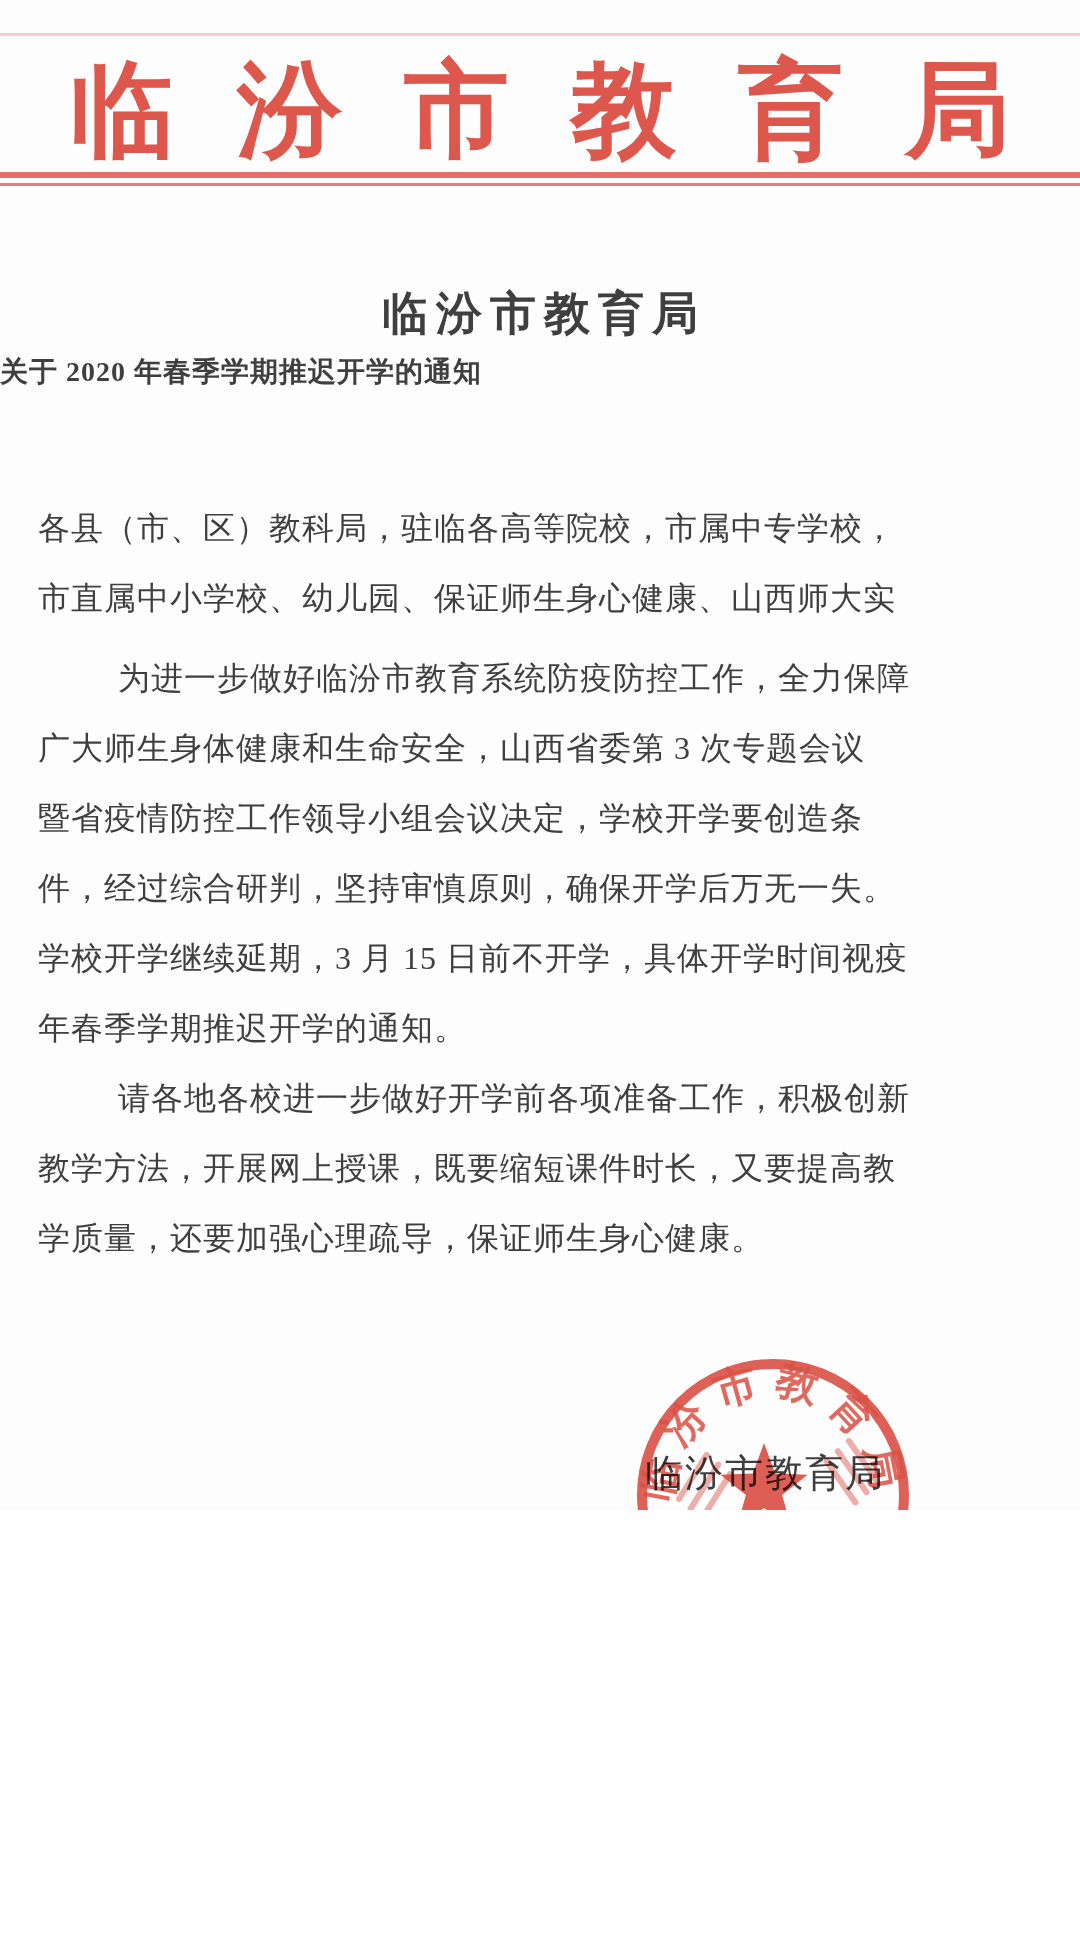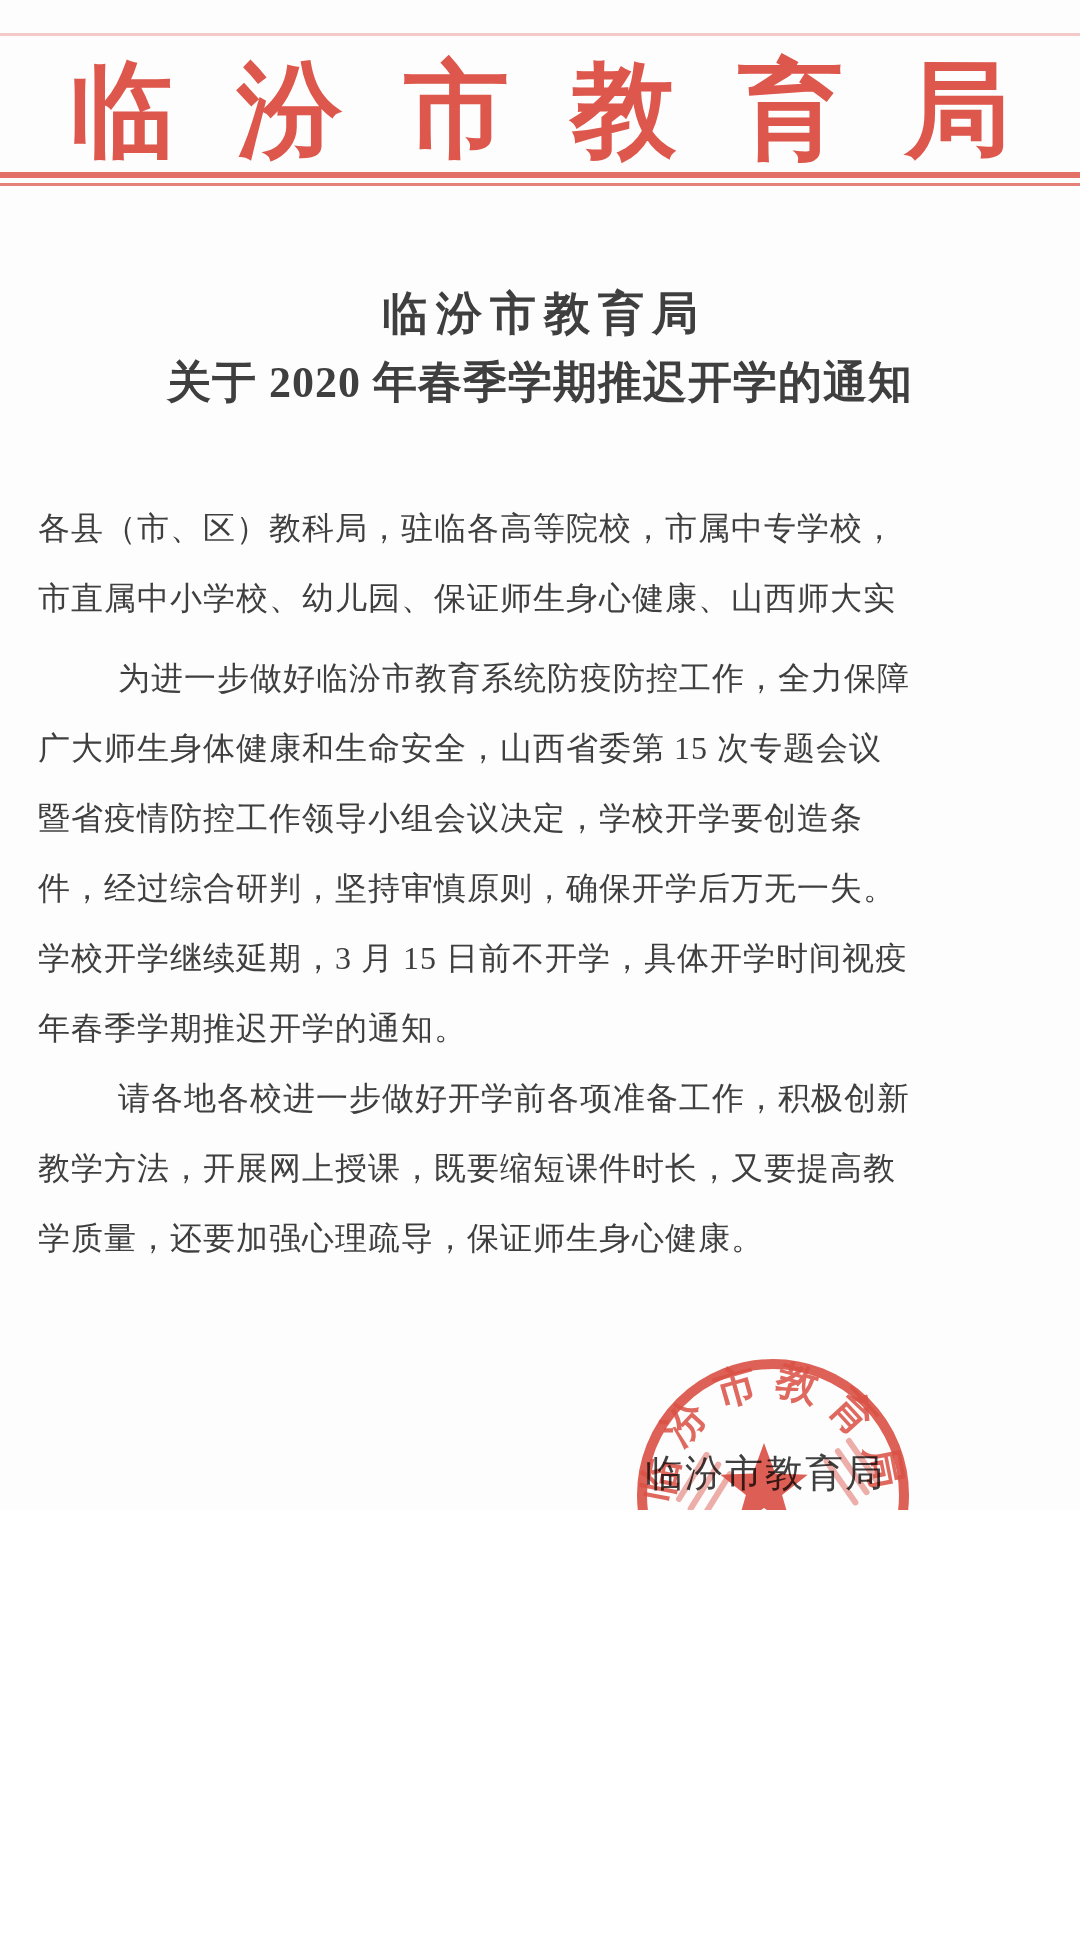--- a/index.html
+++ b/index.html
@@ -33,21 +33,21 @@
     background: var(--accent-red, #dd574c); opacity: 0.75;
   }
   
   .doc-title-1 {
     position: absolute; top: 283px; left: 0; width: 100%;
     text-align: center; font-size: 46px; font-weight: bold;
     color: var(--text-ink, #3f3f3f); letter-spacing: 8px; text-indent: 8px;
   }
   .doc-title-2 {
     position: absolute; top: 353px; left: 0; width: 100%;
-    text-align: center; font-size: 44px; font-weight: bold;
+    font-size: 28px; font-weight: bold;
     color: var(--text-ink, #3f3f3f); letter-spacing: 1px;
   }
   
   .doc-body {
     position: absolute; top: 493px; left: 38px; width: 1004px;
     font-size: 32px; color: var(--text-ink, #3f3f3f);
     letter-spacing: 1px;
   }
   .body-line { height: 70px; line-height: 70px; white-space: nowrap; }
   .body-line.indent { text-indent: 80px; }
@@ -122,21 +122,21 @@
   <div class="rule-thick"></div>
   <div class="rule-thin"></div>
 
   <div class="doc-title-1">临汾市教育局</div>
   <div class="doc-title-2">关于 2020 年春季学期推迟开学的通知</div>
 
   <div class="doc-body">
       <div class="body-line">各县（市、区）教科局，驻临各高等院校，市属中专学校，</div>
       <div class="body-line">市直属中小学校、幼儿园、保证师生身心健康、山西师大实</div>
       <div class="body-line indent gap">为进一步做好临汾市教育系统防疫防控工作，全力保障</div>
-      <div class="body-line">广大师生身体健康和生命安全，山西省委第 15 次专题会议</div>
+      <div class="body-line">广大师生身体健康和生命安全，山西省委第 3 次专题会议</div>
       <div class="body-line">暨省疫情防控工作领导小组会议决定，学校开学要创造条</div>
       <div class="body-line">件，经过综合研判，坚持审慎原则，确保开学后万无一失。</div>
       <div class="body-line">学校开学继续延期，3 月 15 日前不开学，具体开学时间视疫</div>
       <div class="body-line">年春季学期推迟开学的通知。</div>
       <div class="body-line indent">请各地各校进一步做好开学前各项准备工作，积极创新</div>
       <div class="body-line">教学方法，开展网上授课，既要缩短课件时长，又要提高教</div>
       <div class="body-line">学质量，还要加强心理疏导，保证师生身心健康。</div>
     </div>
 
   <div class="signature-text">临汾市教育局</div>

